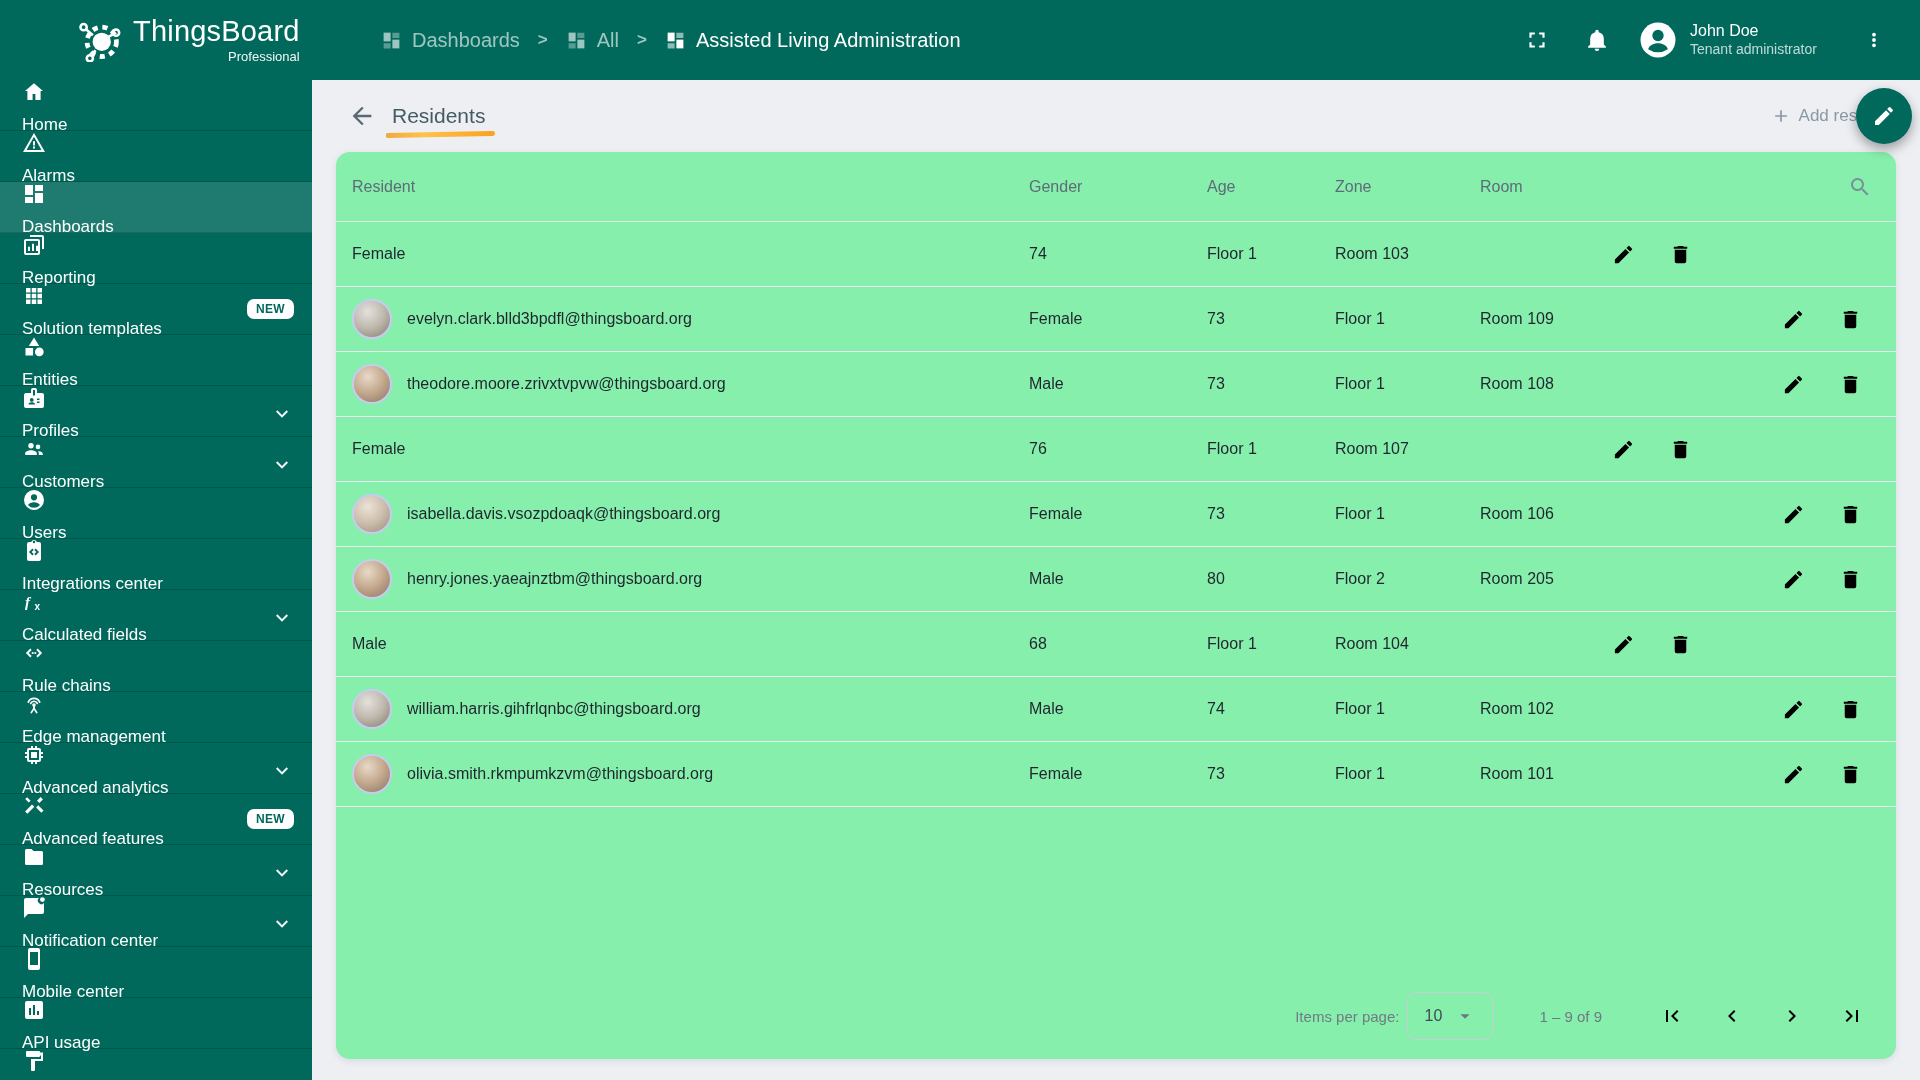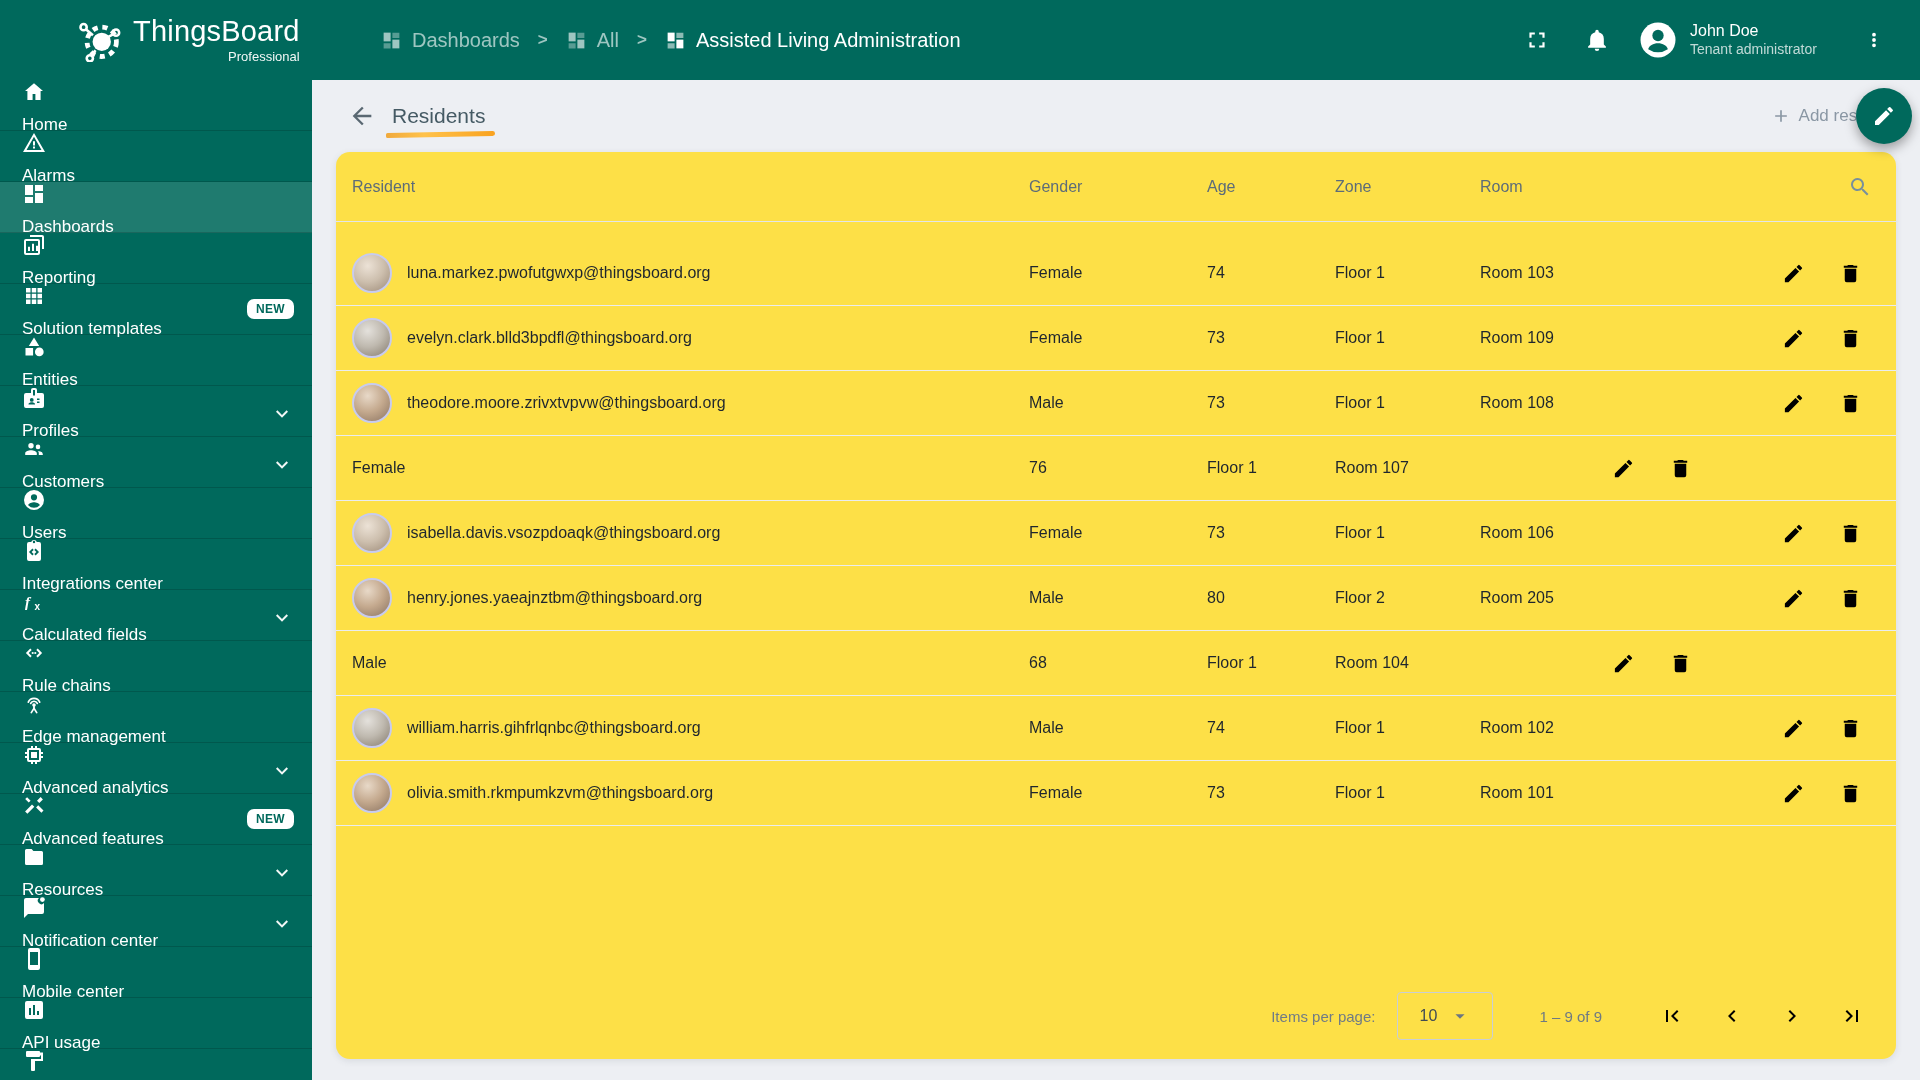--- a/index.html
+++ b/index.html
@@ -54,40 +54,40 @@
     transform:rotate(-1.2deg); }
   .add-btn { position:absolute; right:26px; top:50%; transform:translateY(-50%); display:flex; align-items:center;
     gap:8px; border:none; background:none; color:#8a97a4; font-size:17px; cursor:pointer; z-index:1; white-space:nowrap; }
   .add-plus { width:20px; height:20px; }
   .fab { position:absolute; right:8px; top:50%; transform:translateY(-50%); width:56px; height:56px; border-radius:50%;
     background:var(--teal,#00695c); border:none; box-shadow:0 5px 12px rgba(0,0,0,.35); display:flex; align-items:center;
     justify-content:center; color:#fff; cursor:pointer; z-index:2; }
   .fab span { width:24px; height:24px; display:block; }
 
   
-  .card { margin:0 24px 21px; background:#fde047; border-radius:14px; box-shadow:0 2px 7px rgba(60,70,90,.12);
-    flex:1; display:flex; flex-direction:column; overflow:hidden;gap:19px; }
+  .card { margin:0 24px 21px; background:#86efac; border-radius:14px; box-shadow:0 2px 7px rgba(60,70,90,.12);
+    flex:1; display:flex; flex-direction:column; overflow:hidden; }
   .thead, .trow { display:grid; grid-template-columns:1fr 178px 128px 145px 230px 170px; align-items:center; padding:0 16px; }
   .thead { height:70px; color:#5d6c78; font-size:16px; border-bottom:1px solid #e2e5e9; flex:none; }
   .th { cursor:pointer; }
   .search-cell { display:flex; justify-content:flex-end; padding-right:8px; color:#78909c; }
   .search-cell span { width:24px; height:24px; cursor:pointer; }
   .trow { height:65px; border-bottom:1px solid #eaecef; font-size:16px; color:#1f262e; cursor:pointer; }
   .resident-cell { display:flex; align-items:center; gap:15px; }
   .avatar { width:40px; height:40px; border-radius:50%; border:2px solid #c7cbef; flex:none;
     background:radial-gradient(circle at 38% 30%, #ece2d6 0%, #cdbfae 48%, #9c8a77 100%); }
   .trow:nth-child(even) .avatar { background:radial-gradient(circle at 38% 30%, #e4e1dc 0%, #bfb9af 48%, #847a6c 100%); }
   .trow:nth-child(3n) .avatar { background:radial-gradient(circle at 38% 30%, #e8d9c8 0%, #c4a98e 48%, #8a7360 100%); }
   .actions-cell { display:flex; justify-content:flex-end; gap:34px; padding-right:18px; }
   .icon-btn { width:23px; height:23px; border:none; background:none; color:#757575; cursor:pointer; padding:0; }
 
   
   .paginator { margin-top:auto; height:86px; display:flex; align-items:center; justify-content:flex-end;
     padding-right:32px; color:#707b85; font-size:15px; flex:none; }
-  .select-box { width:96px; height:48px; border:1px solid #c9ced4; border-radius:4px; margin-left:22px;
+  .select-box { width:86px; height:48px; border:1px solid #c9ced4; border-radius:9px; margin-left:8px;
     display:flex; align-items:center; justify-content:center; gap:12px; color:#414b54; font-size:16px; cursor:pointer; }
   .caret { width:22px; height:22px; color:#6c7680; }
   .range { margin-left:46px; color:#6e7983; }
   .nav-btns { display:flex; gap:36px; margin-left:58px; }
   .nav-btns .pgbtn { width:24px; height:24px; border:none; background:none; color:#b7bdc4; padding:0; cursor:default; }
 </style>
 </head>
 <body>
 
 <div class="header">
@@ -437,24 +437,20 @@
         <div class="search-cell">
             <span data-icon="search-icon">
               <svg viewBox="0 0 24 24" xmlns="http://www.w3.org/2000/svg">
                 <path d="M15.5 14h-.79l-.28-.27a6.5 6.5 0 1 0-.7.7l.27.28v.79l5 4.99L20.49 19Zm-6 0A4.5 4.5 0 1 1 14 9.5 4.5 4.5 0 0 1 9.5 14Z"></path>
               </svg>
             </span>
           </div>
       </div>
       <div id="tbody">
           <div class="trow">
-    <div class="cell resident-cell">
-      <span class="avatar"></span>
-      <span class="email">luna.markez.pwofutgwxp@thingsboard.org</span>
-    </div>
     <div class="cell">Female</div>
     <div class="cell">74</div>
     <div class="cell">Floor 1</div>
     <div class="cell">Room 103</div>
     <div class="cell actions-cell">
       <button class="icon-btn"><svg viewBox="0 0 24 24" xmlns="http://www.w3.org/2000/svg">
                   <path d="M3 17.25V21h3.75L17.81 9.94l-3.75-3.75ZM20.71 7.04a1 1 0 0 0 0-1.41l-2.34-2.34a1 1 0 0 0-1.41 0l-1.83 1.83 3.75 3.75Z"></path>
                 </svg></button>
       <button class="icon-btn"><svg viewBox="0 0 24 24" xmlns="http://www.w3.org/2000/svg">
                   <path d="M6 19a2 2 0 0 0 2 2h8a2 2 0 0 0 2-2V7H6ZM19 4h-3.5l-1-1h-5l-1 1H5v2h14Z"></path>

